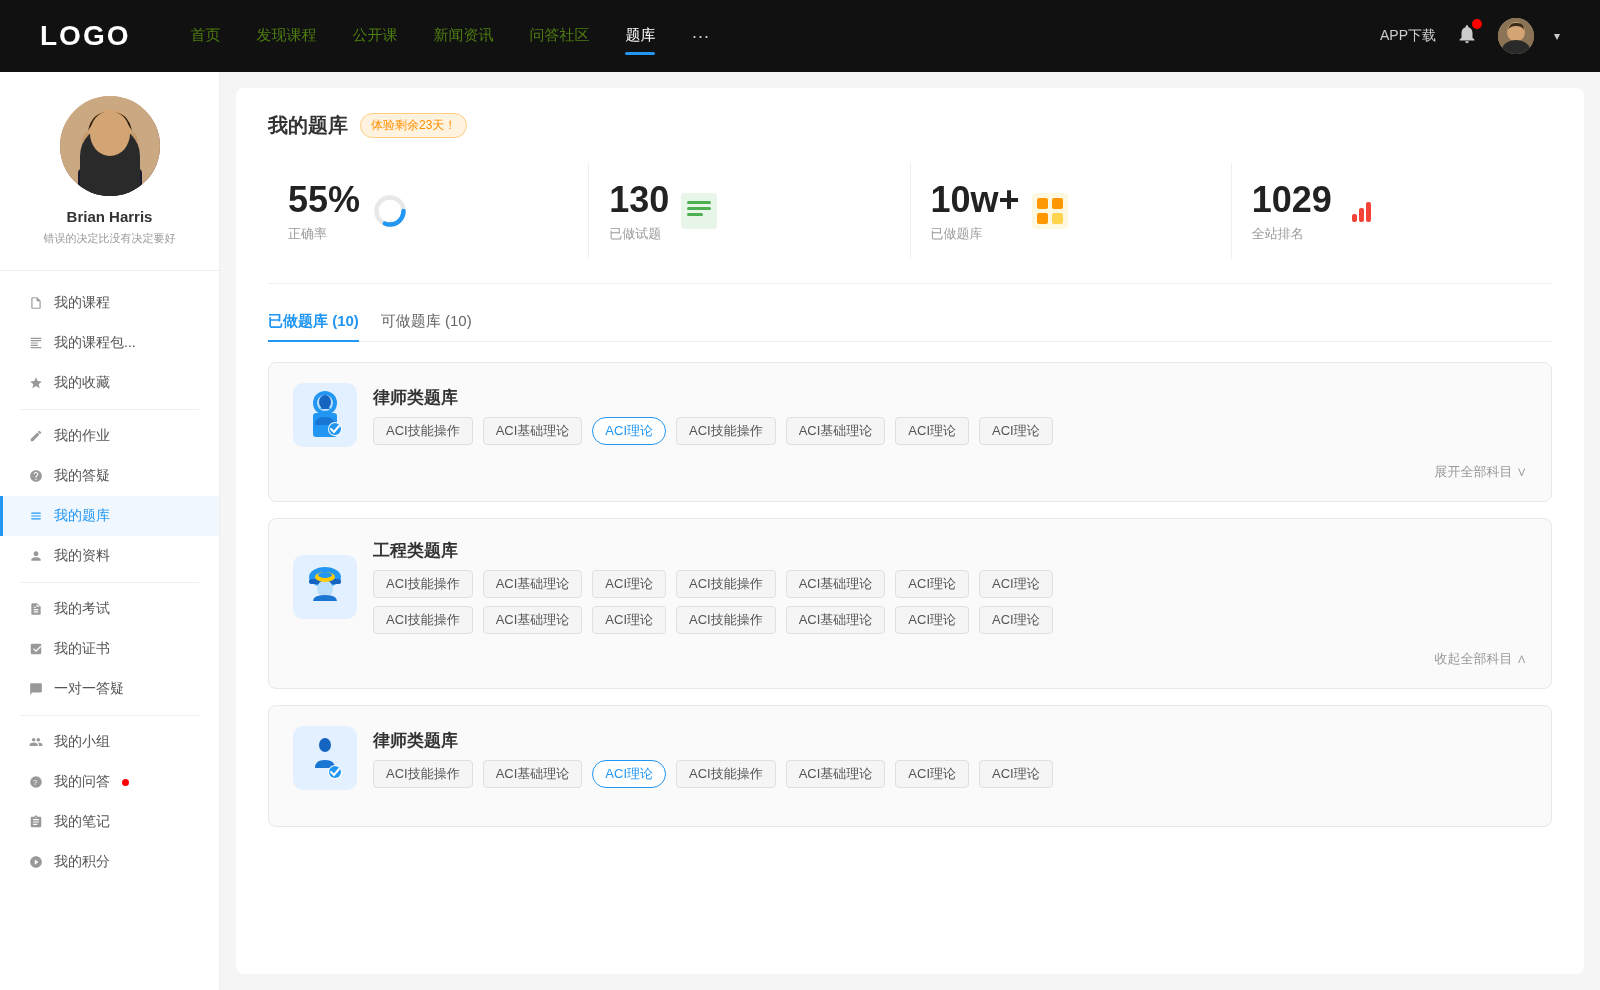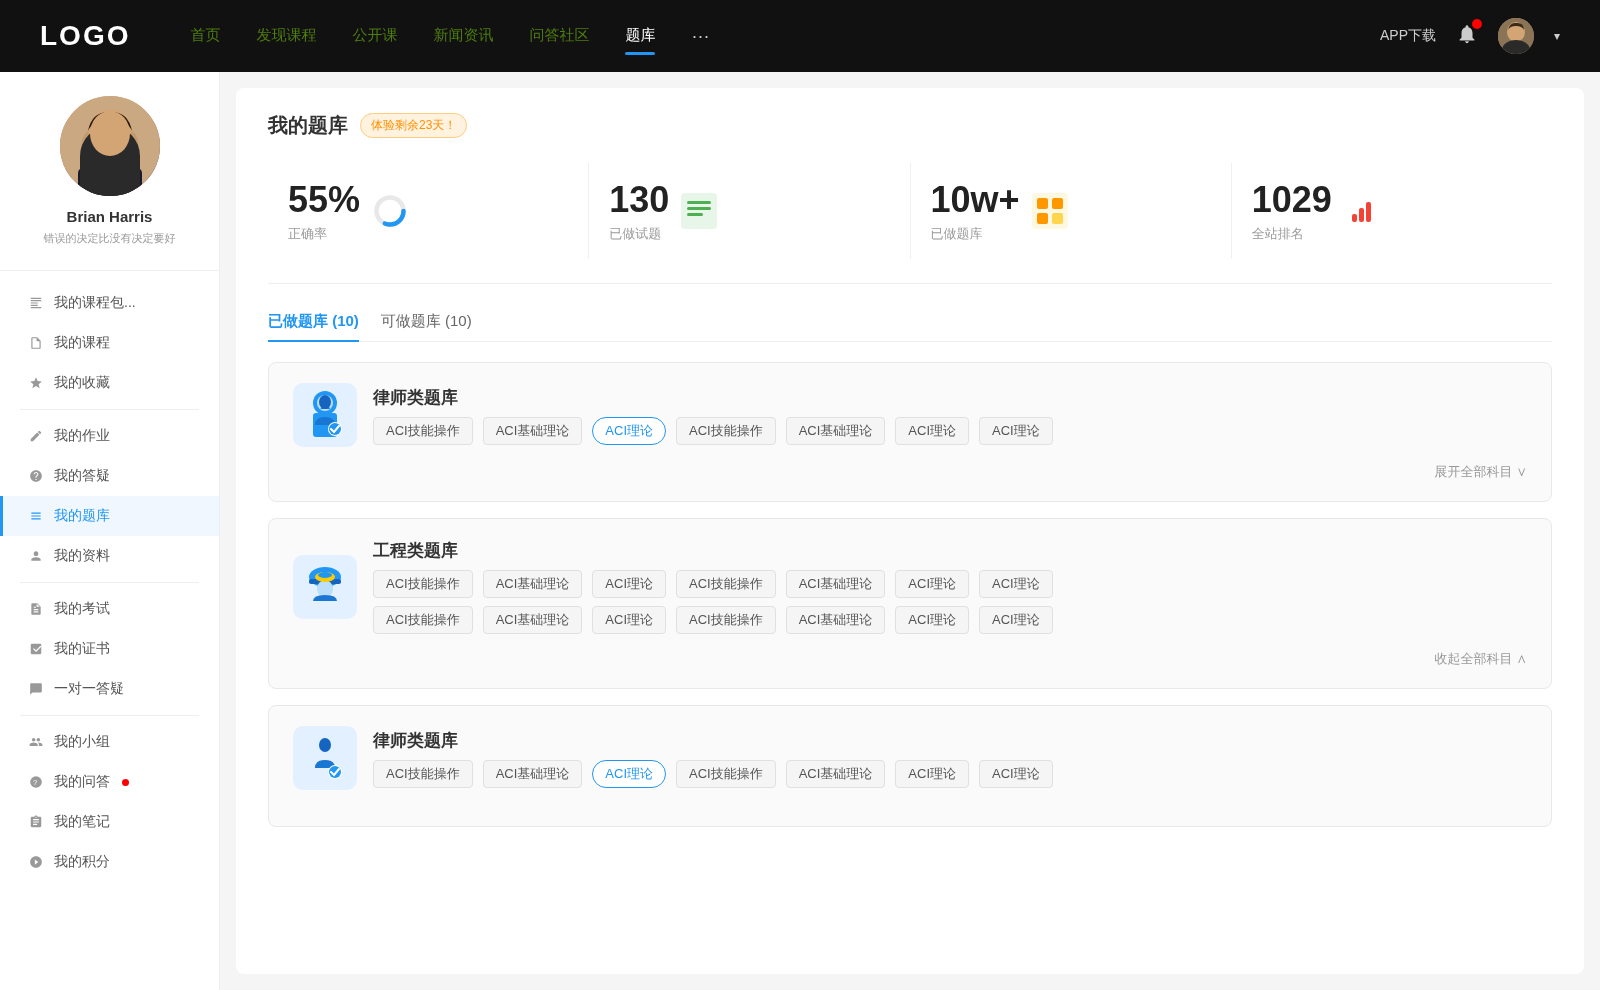--- a/index.html
+++ b/index.html
@@ -444,33 +444,33 @@
       </div>
       <div class="profile-name">Brian Harris</div>
       <div class="profile-motto">错误的决定比没有决定要好</div>
     </div>
 
     <ul class="sidebar-menu">
 
       <li class="sidebar-item">
         <span class="sidebar-icon">
           <svg width="14" height="14" viewBox="0 0 24 24" fill="#999">
+              <path d="M14 2H6a2 2 0 0 0-2 2v16a2 2 0 0 0 2 2h12a2 2 0 0 0 2-2V8l-6-6zm4 18H6V4h7v5h5v11z"></path>
+            </svg>
+        </span>
+        <span>我的课程</span>
+      </li>
+
+      <li class="sidebar-item">
+        <span class="sidebar-icon">
+          <svg width="14" height="14" viewBox="0 0 24 24" fill="#999">
               <path d="M3 3h18v2H3zm0 4h18v2H3zm0 4h12v2H3zm0 4h12v2H3zm0 4h18v2H3z"></path>
             </svg>
         </span>
         <span>我的课程包...</span>
-      </li>
-
-      <li class="sidebar-item">
-        <span class="sidebar-icon">
-          <svg width="14" height="14" viewBox="0 0 24 24" fill="#999">
-              <path d="M14 2H6a2 2 0 0 0-2 2v16a2 2 0 0 0 2 2h12a2 2 0 0 0 2-2V8l-6-6zm4 18H6V4h7v5h5v11z"></path>
-            </svg>
-        </span>
-        <span>我的课程</span>
       </li>
 
       <li class="sidebar-item">
         <span class="sidebar-icon">
           <svg width="14" height="14" viewBox="0 0 24 24" fill="#999">
               <path d="M12 17.27L18.18 21l-1.64-7.03L22 9.24l-7.19-.61L12 2 9.19 8.63 2 9.24l5.46 4.73L5.82 21z"></path>
             </svg>
         </span>
         <span>我的收藏</span>
       </li>

